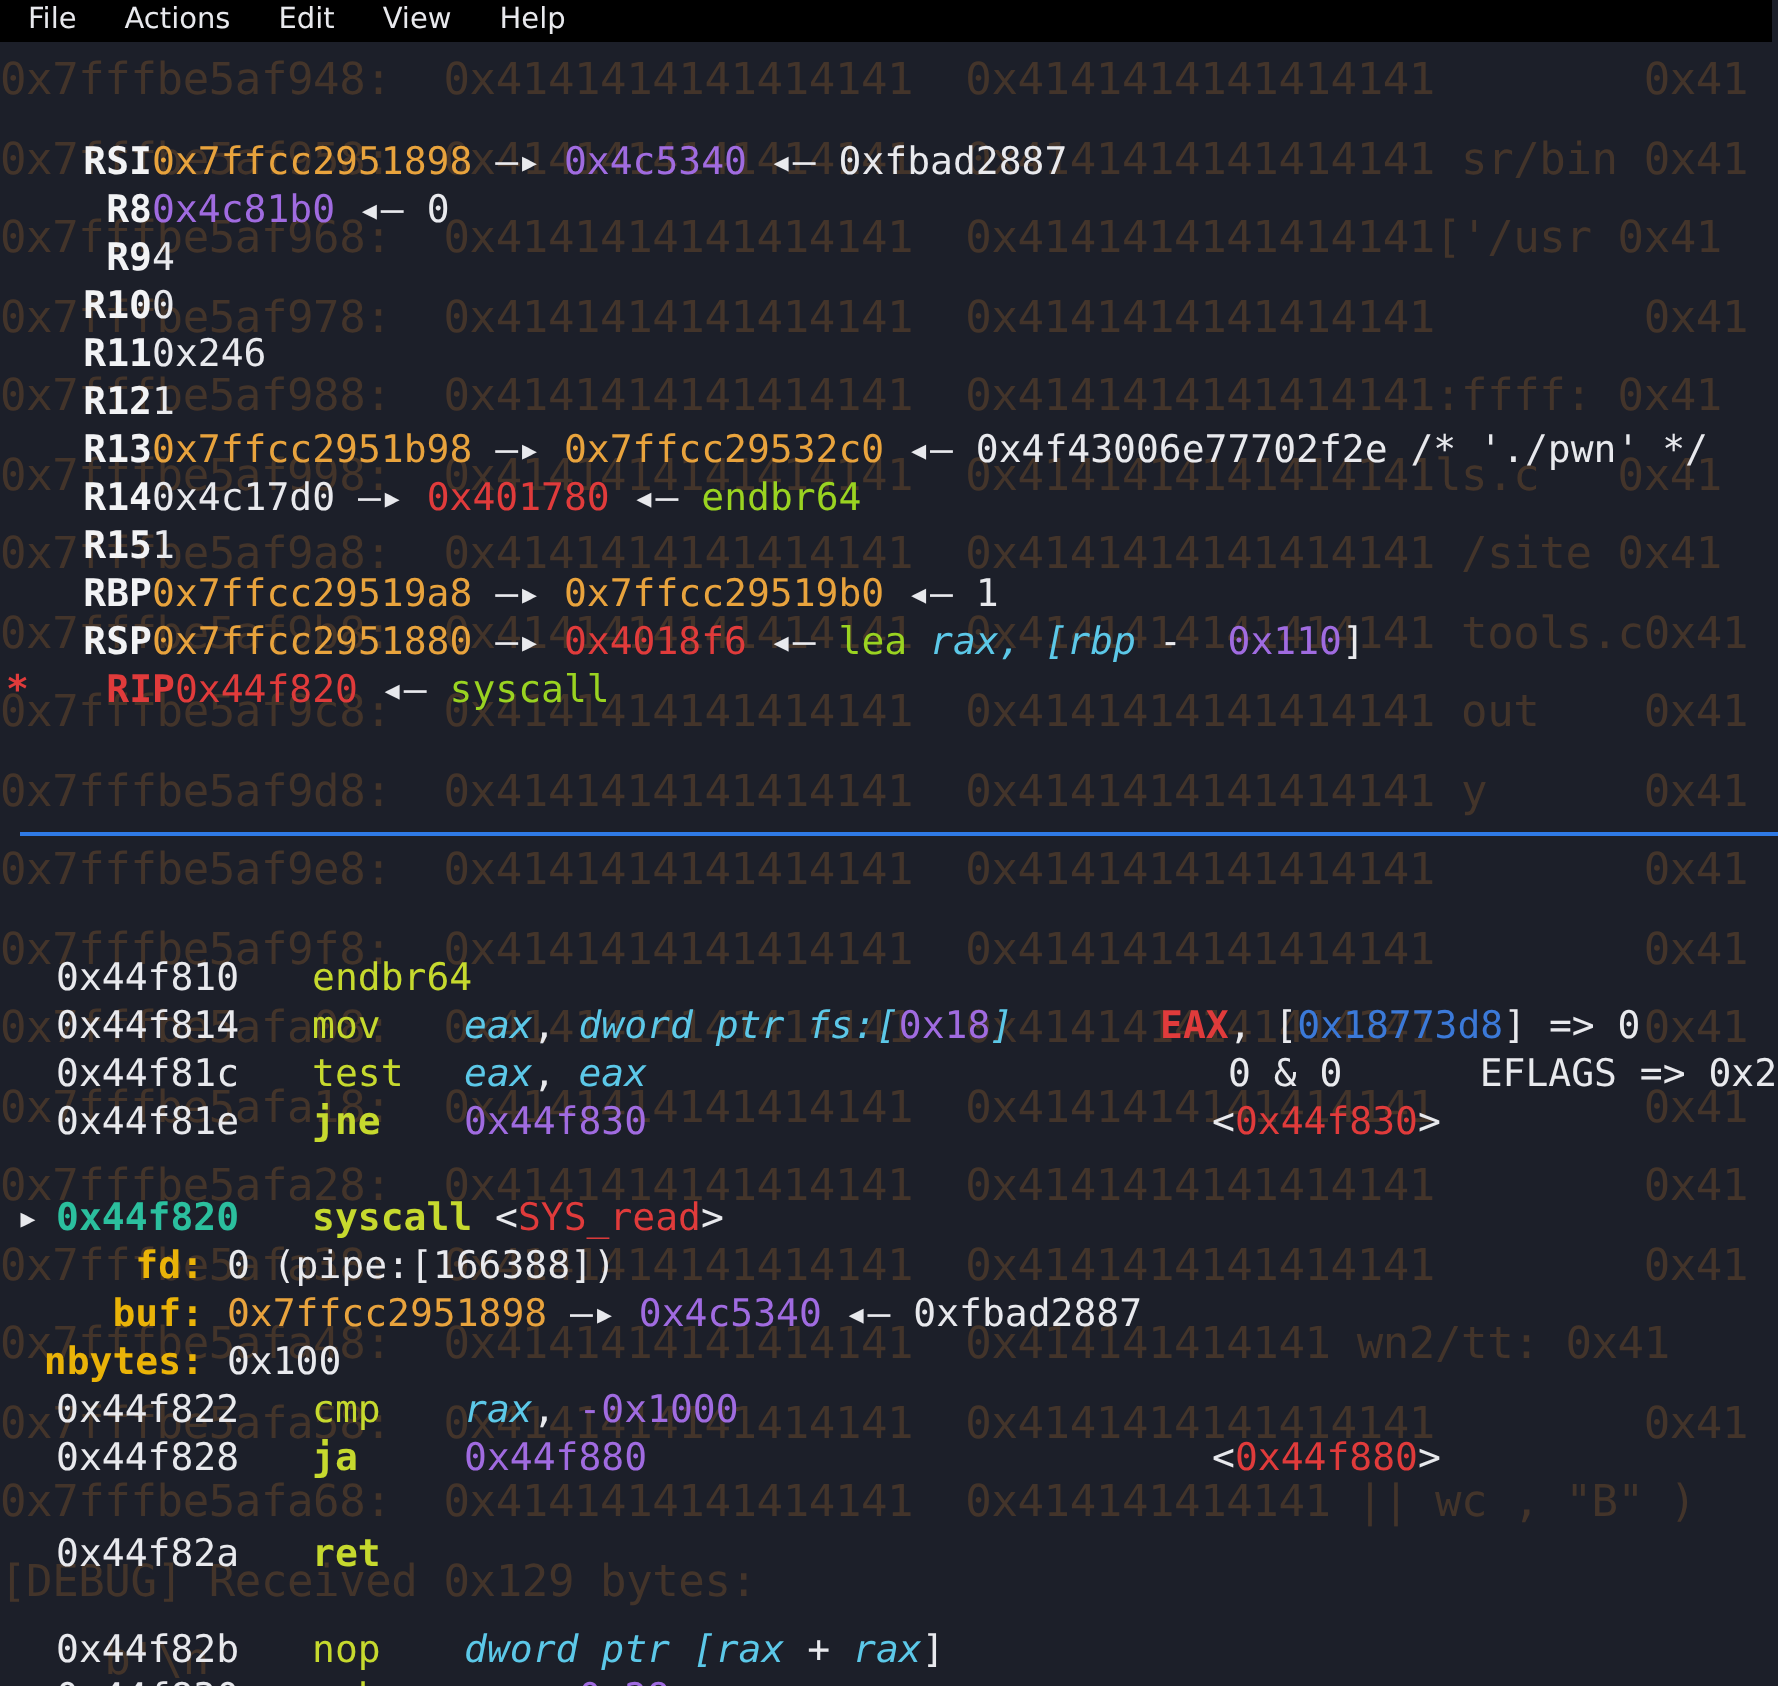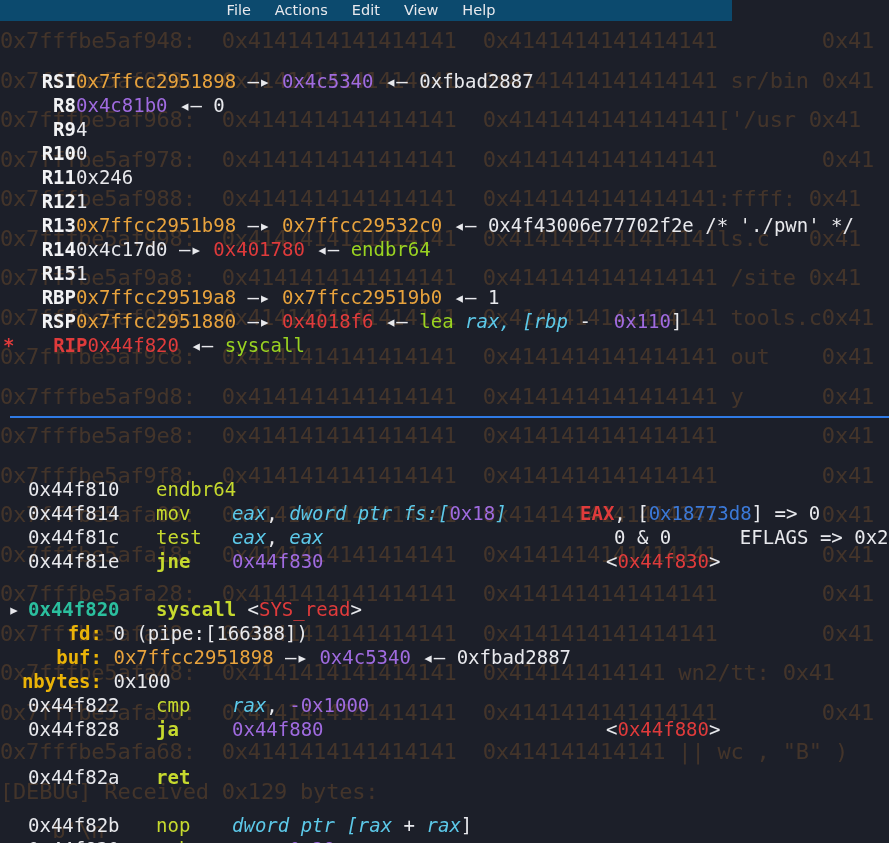--- a/index.html
+++ b/index.html
@@ -14,27 +14,26 @@
   #app {
     position: relative;
     width: 889px; height: 843px;
     background: #1c1f29;
     overflow: hidden;
   }
 
   
   #menubar {
     position: absolute; top: 0; left: 0;
-    width: 732px; height: 21px;
-    background: #0c4a6e;
+    width: 886px; height: 21px;
+    background: #000000;
     display: flex; align-items: center;
     padding-left: 14px;
     box-sizing: border-box;
     z-index: 40;
-    justify-content: center;
   }
   #menubar .mi {
     color: #e8e9ed;
     font-family: "DejaVu Sans", sans-serif;
     font-size: 14.5px;
     margin-right: 24px;
     line-height: 21px;
     cursor: default;
     white-space: nowrap;
   }

